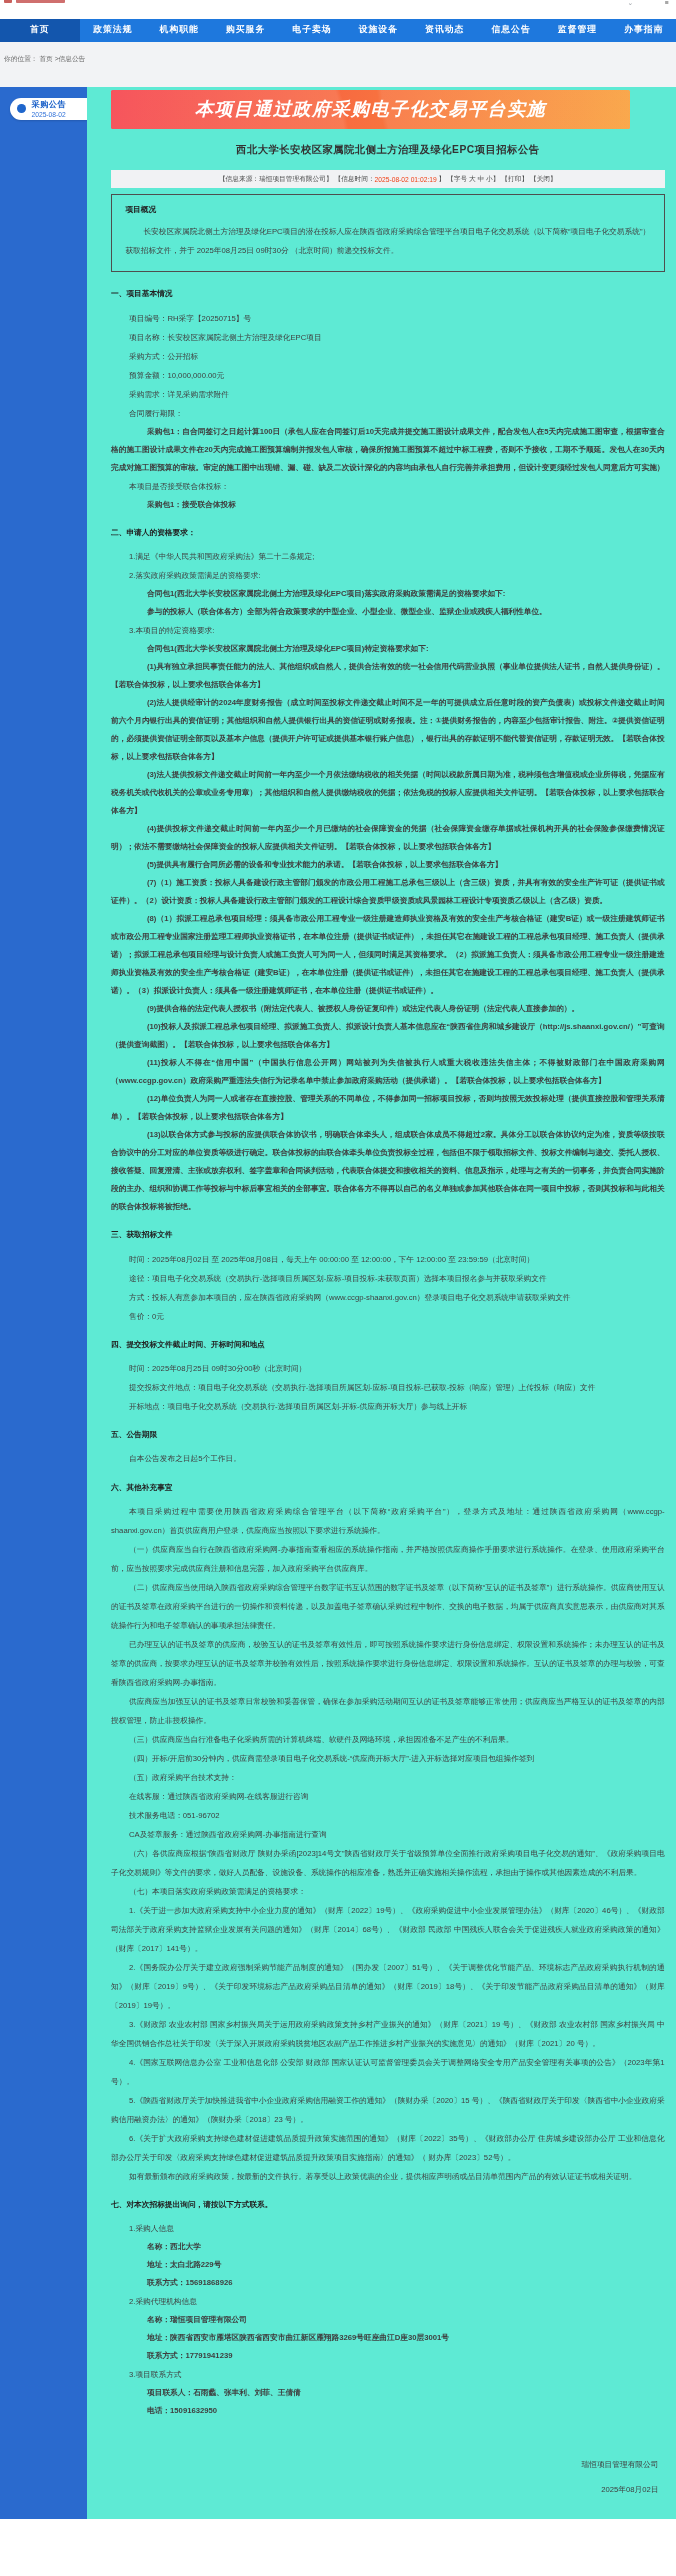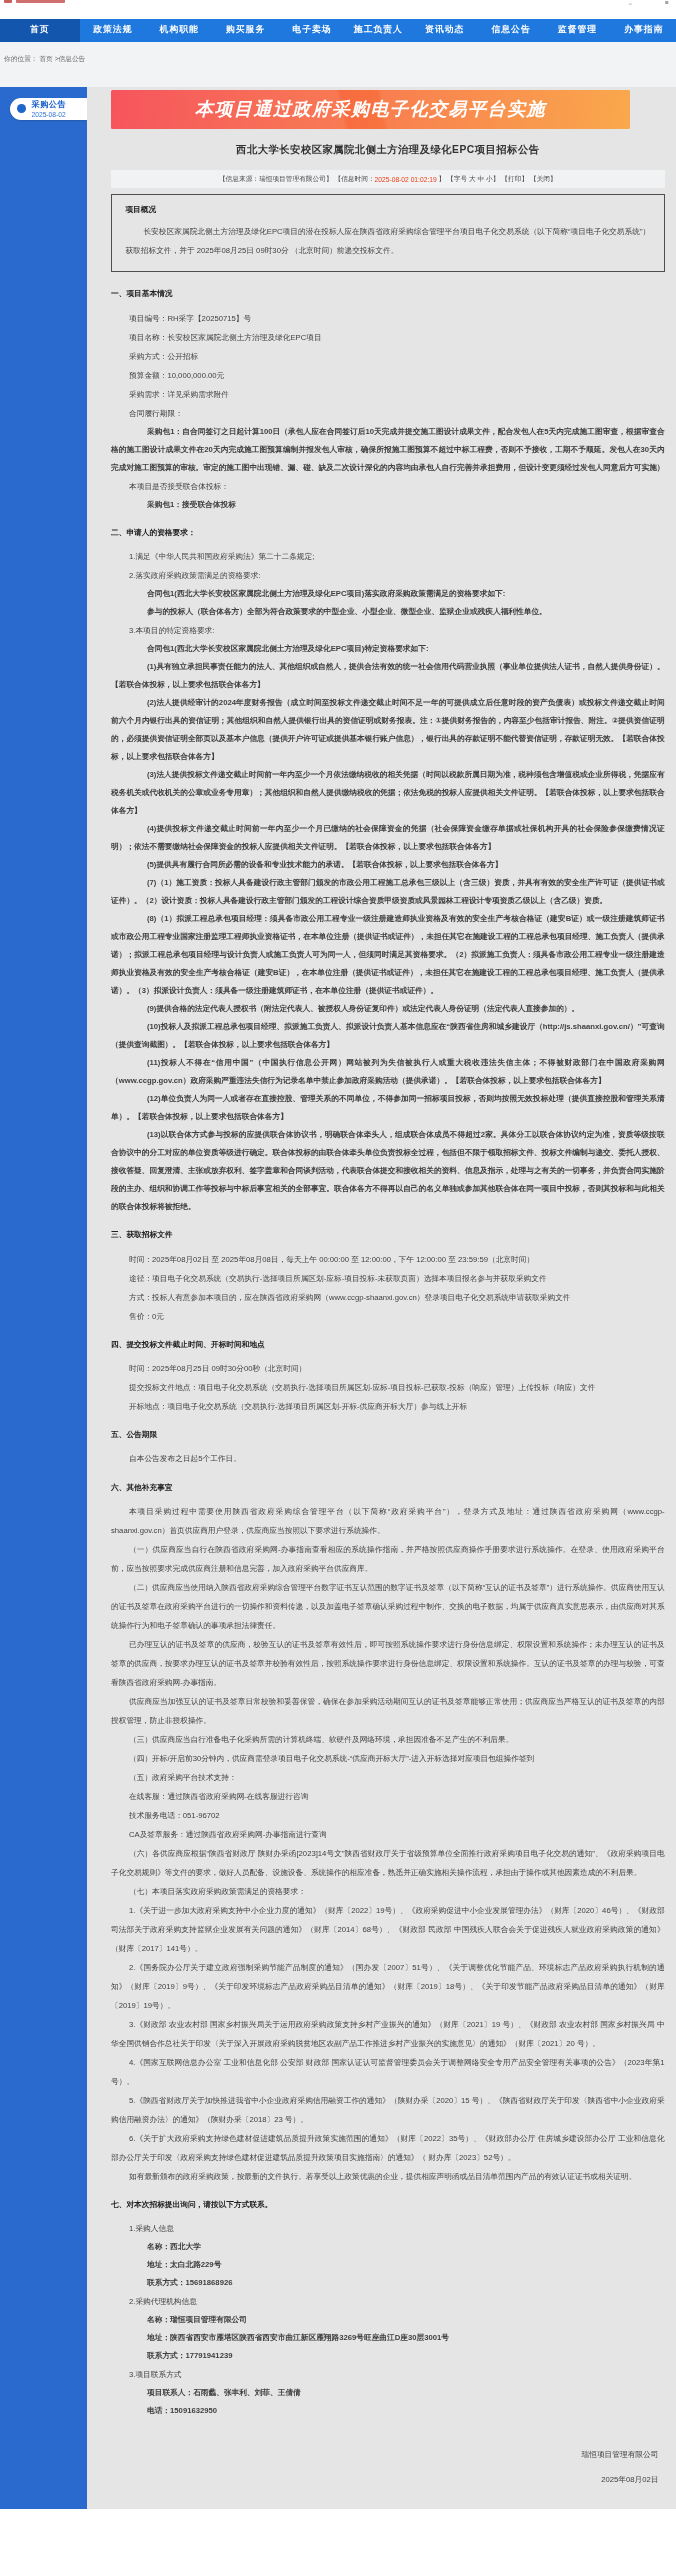--- a/index.html
+++ b/index.html
@@ -20,21 +20,21 @@
   .crumbband{background:#f2f3f5;height:45px;box-sizing:border-box;padding:13.4px 0 0 4.1px;font-size:6.7px;color:#666;}
   .crumbband span{cursor:default;}
   .crumb-link{cursor:pointer;}
   
   .main{display:flex;align-items:stretch;background:#fff;}
   .sidebar{width:87px;background:#2a6ace;flex:0 0 87px;}
   .side-pill{margin-top:11.3px;margin-left:10.3px;height:22px;background:#fff;border-radius:15.5px 0 0 15.5px;display:flex;align-items:center;padding-left:7.2px;cursor:pointer;box-shadow:0 1px 2.1px rgba(0,0,0,.15);}
   .dot{width:8.8px;height:8.8px;border-radius:50%;background:#1f66cc;flex:0 0 8.8px;margin-right:5.2px;}
   .pill-title{font-size:8.2px;font-weight:bold;color:#1b61c9;letter-spacing:0.5px;}
   .pill-date{font-size:6.7px;color:#2e70d8;margin-top:1px;}
-  .content{flex:1;box-sizing:border-box;padding:3.1px 12.4px 20.6px 24px;background:#e5e5e5;}
+  .content{flex:1;box-sizing:border-box;padding:3.1px 12.4px 20.6px 24px;background:#5eead4;}
   
   .banner{width:519px;height:39px;border-radius:1.5px;display:flex;align-items:center;justify-content:center;color:#fff;font-size:18px;font-weight:900;font-style:italic;letter-spacing:1.5px;background:linear-gradient(100deg,#f5414b 0%,#f8753e 55%,#f9a03b 100%);position:relative;overflow:hidden;}
   .banner::before{content:"";position:absolute;inset:0;background:
     radial-gradient(circle at 8% 160%, rgba(255,255,255,.10) 0 40%, transparent 41%),
     radial-gradient(circle at 95% -60%, rgba(255,255,255,.09) 0 45%, transparent 46%);}
   .banner span{position:relative;}
   
   .art-title{margin-top:14.4px;text-align:center;font-size:10.3px;font-weight:bold;color:#333;letter-spacing:0.5px;}
   
   .meta{margin-top:13.4px;background:#f1f2f4;height:17.5px;display:flex;align-items:center;justify-content:center;font-size:6.7px;color:#4a4a4a;}
@@ -62,21 +62,21 @@
   <span class="ticon t1">⌄</span>
   <span class="ticon t2">≡</span>
 </div>
 
 <div class="nav">
     <div class="nav-item active">首页</div>
     <div class="nav-item">政策法规</div>
     <div class="nav-item">机构职能</div>
     <div class="nav-item">购买服务</div>
     <div class="nav-item">电子卖场</div>
-    <div class="nav-item">施工负责人</div>
+    <div class="nav-item">设施设备</div>
     <div class="nav-item">资讯动态</div>
     <div class="nav-item">信息公告</div>
     <div class="nav-item">监督管理</div>
     <div class="nav-item">办事指南</div>
   </div>
 
 <div class="crumbband">
   <span>
     <span>你的位置：</span>
     <span class="crumb-link">首页</span>
@@ -190,19 +190,19 @@
         <p class="p2">名称：西北大学</p>
         <p class="p2">地址：太白北路229号</p>
         <p class="p2">联系方式：15691868926</p>
         <p class="p">2.采购代理机构信息</p>
         <p class="p2">名称：瑞恒项目管理有限公司</p>
         <p class="p2">地址：陕西省西安市雁塔区陕西省西安市曲江新区雁翔路3269号旺座曲江D座30层3001号</p>
         <p class="p2">联系方式：17791941239</p>
         <p class="p">3.项目联系方式</p>
         <p class="p2">项目联系人：石雨蠡、张丰利、刘菲、王倩倩</p>
         <p class="p2">电话：15091632950</p>
-        <p class="pr" style="margin-top: 25px;">瑞恒项目管理有限公司</p>
+        <p class="pr" style="margin-top: 35px;">瑞恒项目管理有限公司</p>
         <p class="pr" style="margin-top: 5.2px;">2025年08月02日</p>
       </div>
 
   </div>
 </div>
 
 
 </body></html>

